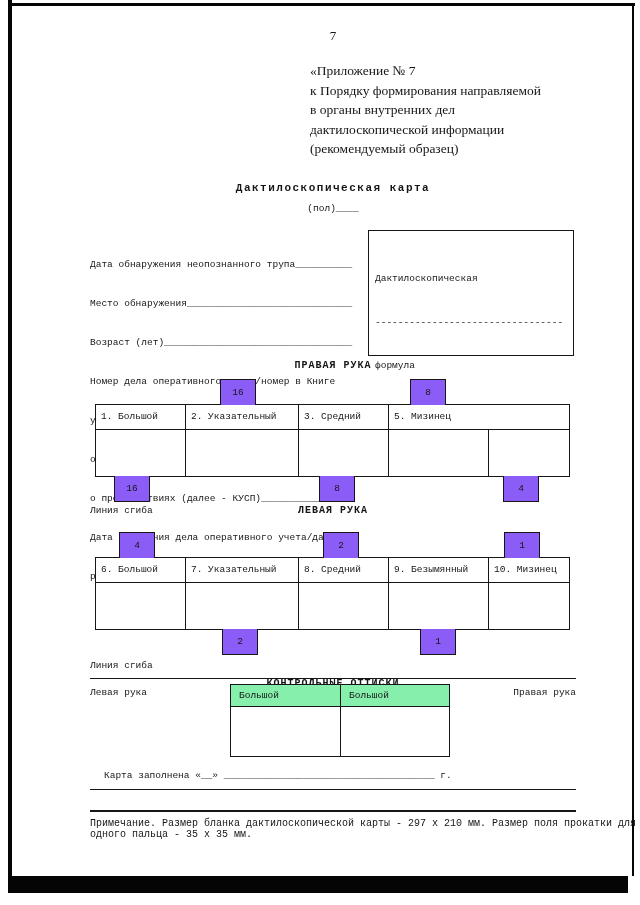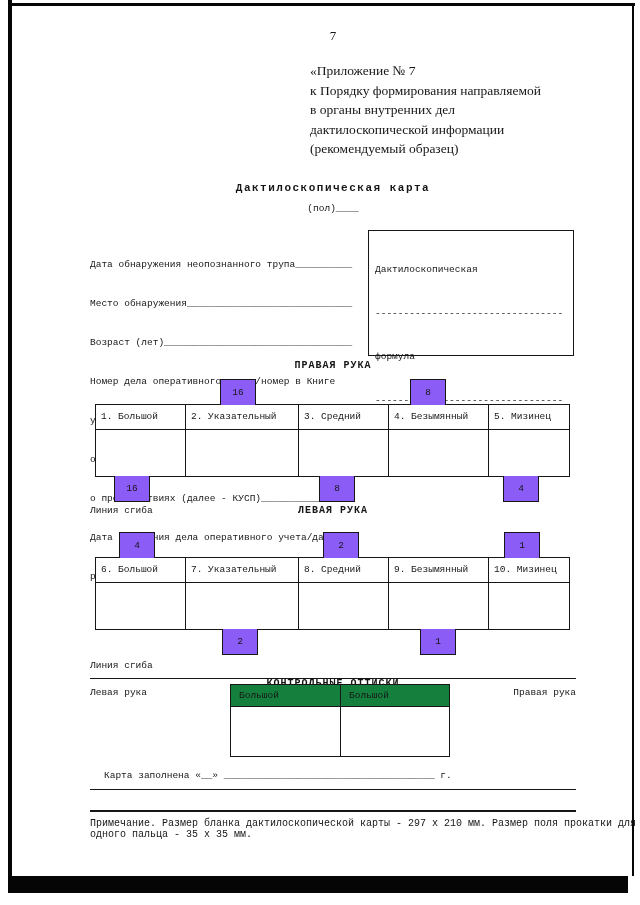--- a/index.html
+++ b/index.html
@@ -20,21 +20,21 @@
 
   .hdr{left:310px;top:61px;font-family:"Liberation Serif","DejaVu Serif",serif;
     font-weight:normal;font-size:13.5px;line-height:19.5px;}
 
   .title{left:90px;top:182px;width:486px;text-align:center;
     font-weight:bold;font-size:11px;letter-spacing:1.5px;}
   .sex{left:90px;top:203px;width:486px;text-align:center;font-size:9.5px;}
 
   .fields{left:90px;top:232px;font-size:9.5px;line-height:13px;white-space:pre;}
   .fbox{left:368px;top:230px;width:206px;height:126px;border:1px solid #161616;
-    box-sizing:border-box;font-size:9.5px;line-height:14.5px;padding:3px 6px;white-space:pre;}
+    box-sizing:border-box;font-size:9.5px;line-height:14.5px;padding:12px 6px;white-space:pre;}
 
   .hand-title{left:90px;width:486px;text-align:center;font-weight:bold;
     font-size:10px;letter-spacing:1px;}
   .fold{left:90px;font-size:9.5px;}
 
   .frow{left:95px;width:475px;display:flex;box-sizing:border-box;
     border:1px solid #161616;height:26px;background:#fff;}
   .fcell{box-sizing:border-box;border-right:1px solid #161616;font-size:9.5px;
     line-height:24px;padding-left:5px;overflow:hidden;white-space:nowrap;}
   .fcell:last-child{border-right:none;flex:1 1 auto;}
@@ -47,21 +47,21 @@
   .tabnum{width:36px;height:26px;background:#8b5cf6;border:1px solid #161616;
     box-sizing:border-box;display:flex;align-items:center;justify-content:center;
     font-size:9.5px;z-index:2;}
   .tab-top{border-bottom:none;}
   .tab-bot{border-top:none;}
 
   .hr1{left:90px;width:486px;height:1px;background:#161616;}
   .hr2{left:90px;width:486px;height:2px;background:#161616;}
 
   .ctable{left:230px;width:220px;box-sizing:border-box;}
-  .crow{display:flex;box-sizing:border-box;border:1px solid #161616;height:23px;background:#15803d;}
+  .crow{display:flex;box-sizing:border-box;border:1px solid #161616;height:23px;background:#86efac;}
   .ccell{box-sizing:border-box;flex:0 0 110px;border-right:1px solid #161616;
     font-size:9.5px;line-height:21px;padding-left:8px;}
   .ccell:last-child{border-right:none;flex:1 1 auto;}
   .cbody{display:flex;box-sizing:border-box;border:1px solid #161616;border-top:none;
     height:50px;background:#fff;}
   .side-label{font-size:9.5px;}
 
   .filled{left:90px;font-size:9.5px;white-space:pre;}
   .caption{left:90px;width:486px;text-align:center;font-size:8px;}
   .note{left:90px;width:486px;font-size:10px;line-height:11px;white-space:pre;}
@@ -110,21 +110,20 @@
 
   <div class="abs hand-title" style="top:360px;">ПРАВАЯ РУКА</div>
 
   <div class="abs tabnum tab-top" style="left:220px;top:379px;">16</div>
   <div class="abs tabnum tab-top" style="left:410px;top:379px;">8</div>
 
   <div class="abs frow" style="top:404px;">
     <div class="fcell w1">1. Большой</div>
     <div class="fcell w2">2. Указательный</div>
     <div class="fcell w3">3. Средний</div>
-    <div class="fcell w4">4. Безымянный</div>
     <div class="fcell">5. Мизинец</div>
   </div>
   <div class="abs parea" style="top:430px;">
     <div class="pcell w1"></div>
     <div class="pcell w2"></div>
     <div class="pcell w3"></div>
     <div class="pcell w4"></div>
     <div class="pcell"></div>
   </div>
 

